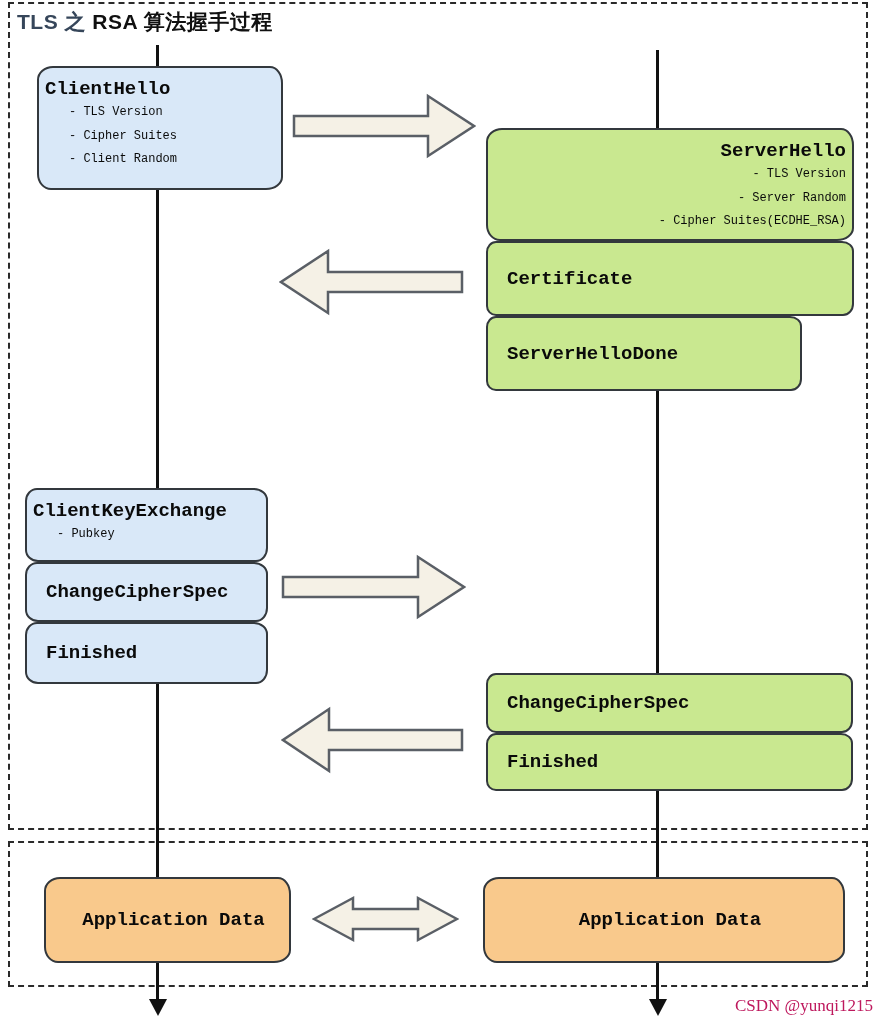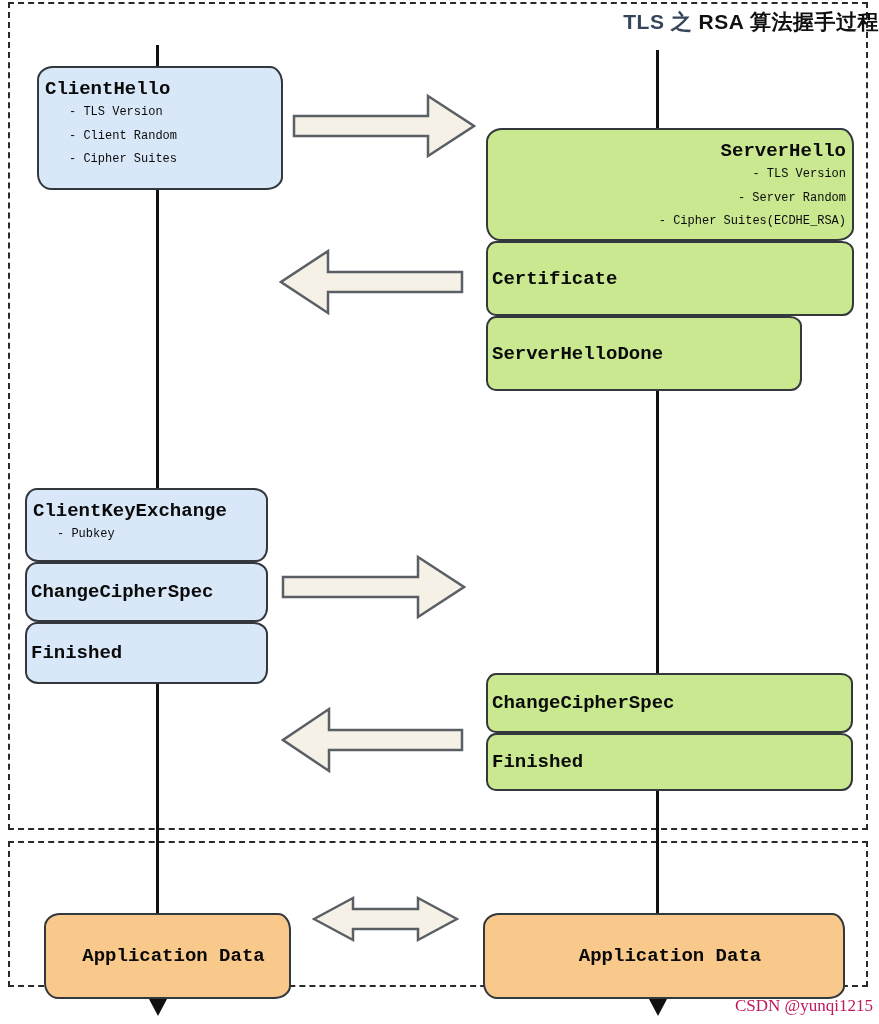--- a/index.html
+++ b/index.html
@@ -6,23 +6,23 @@
   body { background:#ffffff; }
   .canvas {
     position:relative; width:879px; height:1024px; background:#ffffff;
     font-family:"Liberation Mono", monospace; overflow:hidden;
   }
   .dashed-rect { position:absolute; border:2px dashed #2a2a2a; background:transparent; z-index:0; }
   .rect-handshake { left:8px; top:2px; width:860px; height:828px; }
   .rect-appdata   { left:8px; top:841px; width:860px; height:146px; }
 
   .diagram-title {
-    position:absolute; left:0; top:8px; width:100%; text-align:right;
+    position:absolute; left:0; top:8px; width:100%; text-align:left;
     font-family:"Liberation Sans", sans-serif; font-weight:bold; font-size:21px;
-    letter-spacing:0.5px; z-index:4;
+    letter-spacing:0.5px; z-index:4;padding-left:17px;
   }
   .diagram-title .t1 { color:#36465a; white-space:pre-wrap; }
   .diagram-title .t2 { color:#101010; white-space:pre-wrap; }
 
   .lifeline { position:absolute; width:3px; background:#111111; z-index:1; }
   .lifeline-client { left:156px; top:45px; height:955px; }
   .lifeline-server { left:656px; top:50px; height:950px; }
   .lifeline-arrowhead {
     position:absolute; width:0; height:0; z-index:1;
     border-left:9px solid transparent; border-right:9px solid transparent;
@@ -36,22 +36,22 @@
     border-radius:16px 13px 17px 14px / 14px 17px 13px 16px;
   }
   .box-client { background:#d9e8f8; }
   .box-server { background:#c9e890;text-align:right; }
   .box-app    { background:#f9c98c; }
 
   .msg-title { font-weight:bold; font-size:19px; line-height:24px; }
   .msg-item  { font-size:12px; line-height:23.5px; padding-left:24px; white-space:pre; }
 
   .pad-multi { padding:9px 6px 0 6px; }
-  .single { display:flex; align-items:center; padding-left:4px; }
-  .center { display:flex; align-items:center; justify-content:center; padding-left:12px;margin-top:36px; }
+  .single { display:flex; align-items:center; padding-left:19px; }
+  .center { display:flex; align-items:center; justify-content:center; padding-left:12px; }
 
   .b-client-hello        { left:37px;  top:66px;  width:246px; height:124px; }
   .b-server-hello        { left:486px; top:128px; width:368px; height:113px; }
   .b-certificate         { left:486px; top:241px; width:368px; height:75px; border-radius:10px 12px 11px 10px / 11px 10px 12px 10px; }
   .b-server-hello-done   { left:486px; top:316px; width:316px; height:75px; border-radius:10px 12px 11px 10px / 11px 10px 12px 10px; }
   .b-client-key-exchange { left:25px;  top:488px; width:243px; height:74px; border-radius:12px 14px 12px 13px / 13px 12px 14px 12px; }
   .b-ccs-client          { left:25px;  top:562px; width:243px; height:60px; border-radius:12px 14px 12px 13px / 13px 12px 14px 12px; }
   .b-finished-client     { left:25px;  top:622px; width:243px; height:62px; border-radius:12px 14px 12px 13px / 13px 12px 14px 12px; }
   .b-ccs-server          { left:486px; top:673px; width:367px; height:60px; border-radius:10px 12px 11px 10px / 11px 10px 12px 10px; }
   .b-finished-server     { left:486px; top:733px; width:367px; height:58px; border-radius:10px 12px 11px 10px / 11px 10px 12px 10px; }
@@ -100,22 +100,22 @@
   <svg class="arrow a4" width="183" height="72" viewBox="0 0 183 72">
     <polygon points="181,26 48,26 48,5 2,36 48,67 48,46 181,46"></polygon>
   </svg>
   <svg class="arrow a5" width="147" height="50" viewBox="0 0 147 50">
     <polygon points="2,25 41,4 41,15 106,15 106,4 145,25 106,46 106,35 41,35 41,46"></polygon>
   </svg>
 
   <div class="box box-client pad-multi b-client-hello">
     <div class="msg-title">ClientHello</div>
     <div class="msg-item">- TLS Version</div>
+    <div class="msg-item">- Cipher Suites</div>
     <div class="msg-item">- Client Random</div>
-    <div class="msg-item">- Cipher Suites</div>
   </div>
 
   <div class="box box-client pad-multi b-client-key-exchange">
     <div class="msg-title">ClientKeyExchange</div>
     <div class="msg-item">- Pubkey</div>
   </div>
 
   <div class="box box-client single b-ccs-client">
     <div class="msg-title">ChangeCipherSpec</div>
   </div>

